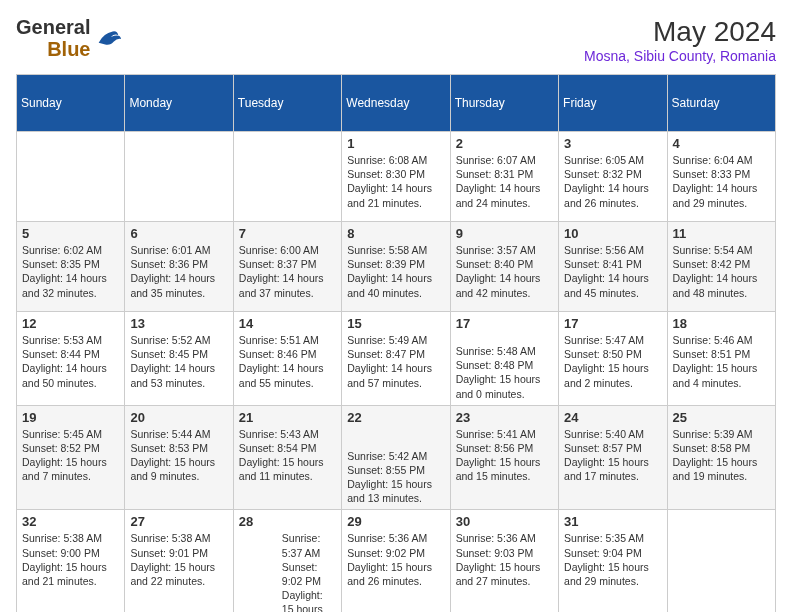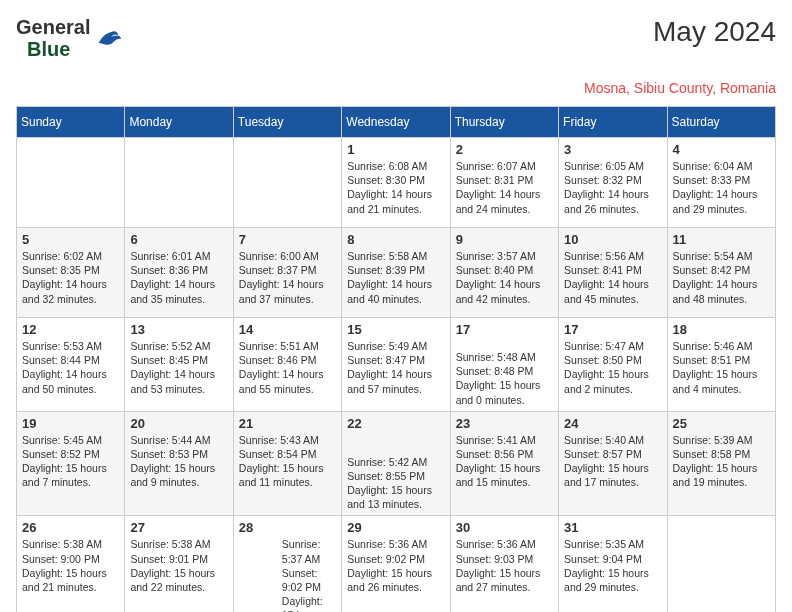--- a/index.html
+++ b/index.html
@@ -13,54 +13,54 @@
     .header {
       display: flex;
       justify-content: space-between;
       align-items: flex-start;
       margin-bottom: 10px;
     }
     .logo {
       display: flex;
       align-items: center;
       gap: 4px;
+      text-align: right;
     }
     .logo-text {
       font-size: 20px;
       font-weight: bold;
       line-height: 1.1;
     }
     .logo-text .general { color: #333; }
-    .logo-text .blue { color: #14532d; margin-left: 11px; }
+    .logo-text .blue { color: #a16207; margin-left: 11px; }
     .logo-bird {
       width: 28px;
       height: 28px;
     }
     .title-block {
       text-align: right;
     }
     .month-year {
       font-size: 28px;
       font-weight: normal;
       color: #333;
     }
     .location {
       font-size: 14px;
-      color: #ef4444;
-      margin-top: 32px;
+      color: #6d28d9;
     }
     .calendar {
       width: 100%;
       border-collapse: collapse;
       font-size: 11px;
     }
     .calendar th {
       background: #1a56a0;
       color: #fff;
-      padding: 8px 4px;
+      padding: 21px 4px;
       text-align: left;
       font-size: 12px;
       font-weight: normal;
       border: 1px solid #ccc;
     }
     .calendar td {
       border: 1px solid #ccc;
       vertical-align: top;
       padding: 4px 5px;
       width: 108px;
@@ -301,21 +301,21 @@
         <td>
           <span class="day-num">25</span>
           <div class="day-info" style="white-space: pre-line;">Sunrise: 5:39 AM
 Sunset: 8:58 PM
 Daylight: 15 hours
 and 19 minutes.</div>
         </td>
       </tr>
       <tr>
         <td>
-          <span class="day-num">26</span>
+          <span class="day-num">32</span>
           <div class="day-info" style="white-space: pre-line;">Sunrise: 5:38 AM
 Sunset: 9:00 PM
 Daylight: 15 hours
 and 21 minutes.</div>
         </td>
         <td>
           <span class="day-num">27</span>
           <div class="day-info" style="white-space: pre-line;">Sunrise: 5:38 AM
 Sunset: 9:01 PM
 Daylight: 15 hours

